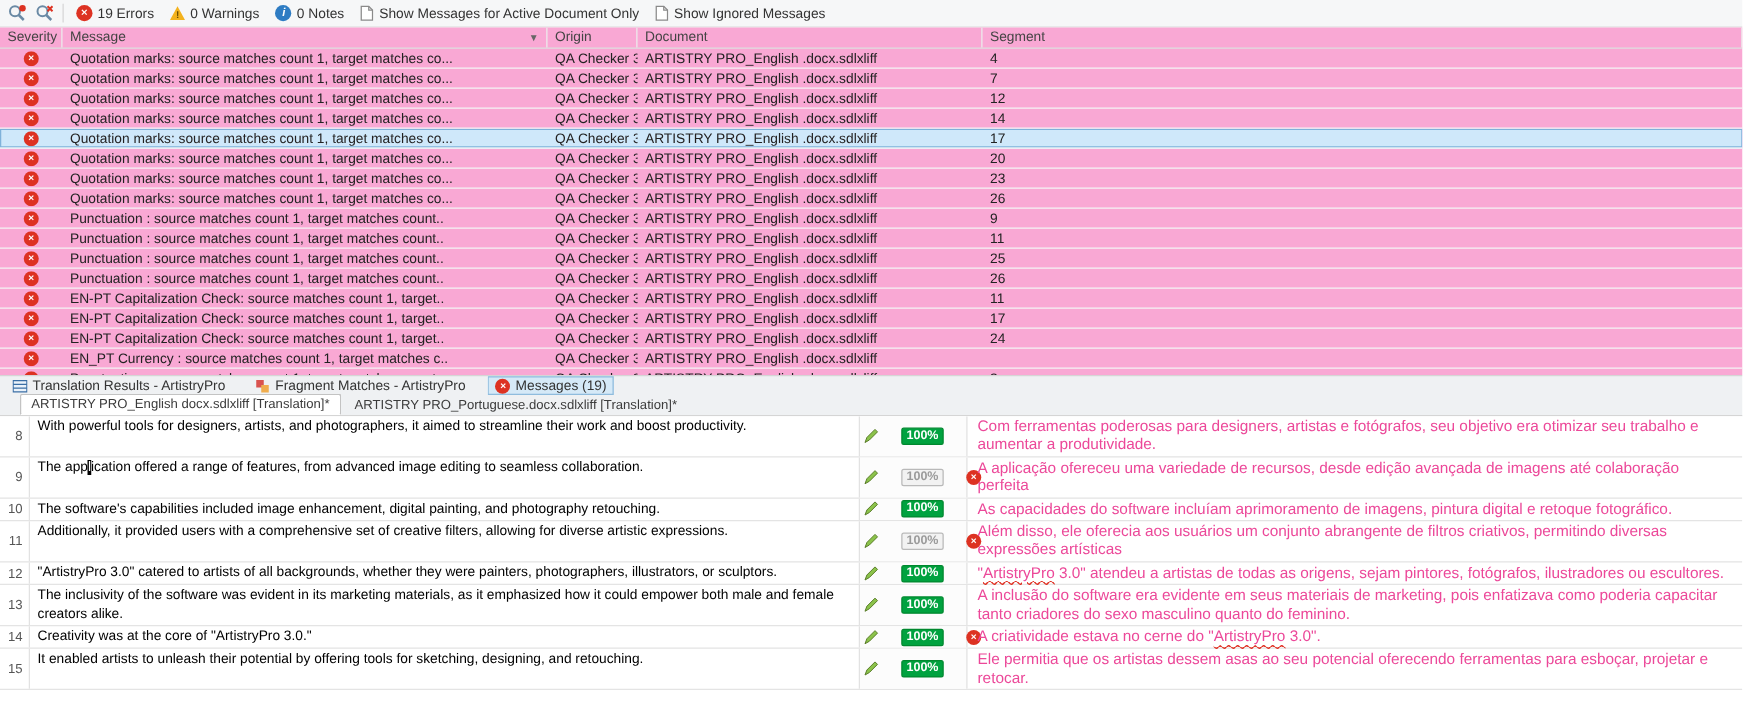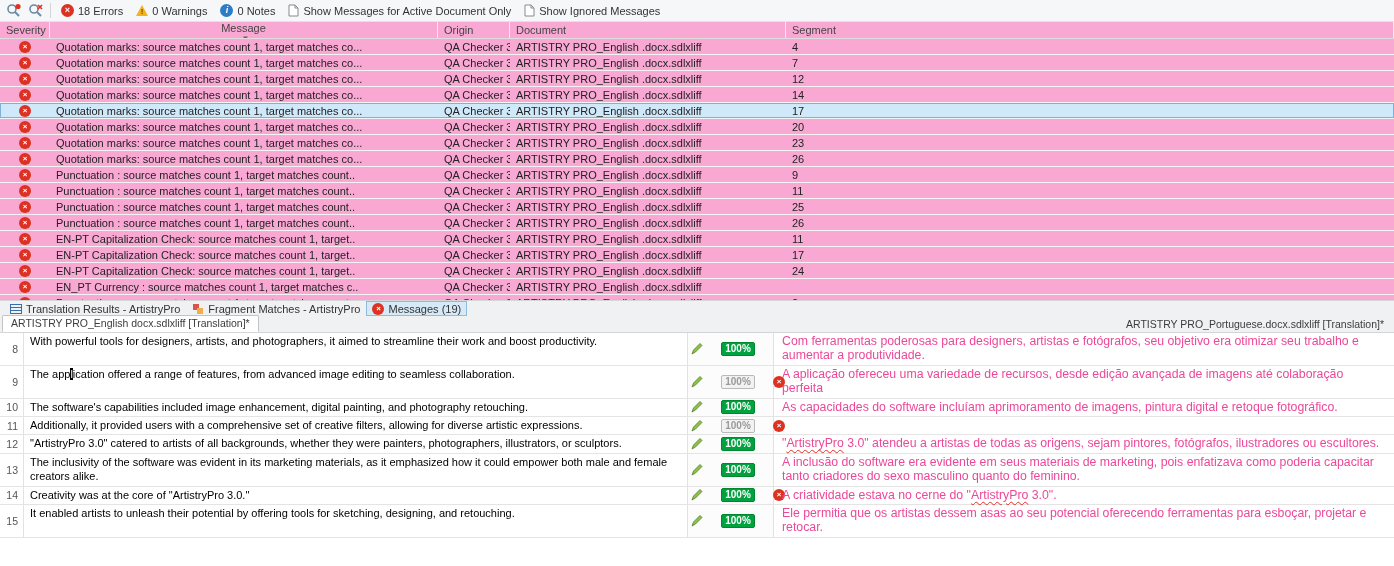--- a/index.html
+++ b/index.html
@@ -27,39 +27,39 @@
   .msg-table { height:278px; overflow:hidden; background:#f9a8d4; }
   .thead { display:flex; height:17px; align-items:center; font-size:11px; color:#444;
     border-bottom:1px solid #dedede; }
   .thead > div { padding:0 6px; border-right:1px solid #ececec; height:100%;
     display:flex; align-items:center; white-space:nowrap; overflow:hidden; }
   .c-sev { width:50px; flex:none; }
   .c-msg { width:388px; flex:none; }
   .c-org { width:72px; flex:none; }
   .c-doc { width:276px; flex:none; }
   .c-seg { flex:1; }
-  .thead .c-msg { justify-content:space-between;flex-direction:column; }
+  .thead .c-msg { justify-content:space-between; }
   .sort-arrow { font-size:8px; color:#666; margin-left:4px; }
   .trow { display:flex; height:16px; align-items:center; font-size:11px; color:#222;
     border-bottom:1px solid #f3f3f3; }
   .trow > div { padding:0 6px; white-space:nowrap; overflow:hidden; }
   .trow .c-sev { display:flex; justify-content:center; }
   .trow.selected { background:#cfe8fa; box-shadow:inset 0 0 0 1px #7fb2da; }
   .trow .ic.err { width:12px; height:12px; font-size:8px; }
 
   
   .panel-tabs { height:16px; background:#eff1f3; border-top:1px solid #d5d5d5;
-    display:flex; align-items:center; gap:0; padding:0 4px; font-size:11px; color:#333; }
+    display:flex; align-items:center; gap:12px; padding:0 4px; font-size:11px; color:#333; }
   .ptab { display:flex; align-items:center; gap:4px; padding:0 6px; height:15px; white-space:nowrap; }
   .ptab.active { background:#d5e9f7; box-shadow:inset 0 0 0 1px #8fbcdd; }
   .ptab .ic.err { width:12px; height:12px; font-size:8px; }
 
   
   .doc-tabs { height:17px; background:#eff1f3; border-bottom:1px solid #d5d5d5;
-    display:flex; align-items:flex-end; gap:3px; padding:0 2px; font-size:10.5px; color:#3c3c3c;justify-content:space-between; }
+    display:flex; align-items:flex-end; gap:3px; padding:0 16px; font-size:10.5px; color:#3c3c3c; }
   .doc-tab { padding:1px 8px 2px 8px; white-space:nowrap; }
   .doc-tab.active { background:#fff; border:1px solid #c3c3c3; border-bottom:1px solid #fff;
     border-radius:2px 2px 0 0; }
 
   
   .editor { height:233px; overflow:hidden; background:#fff; }
   .erow { display:flex; border-bottom:1px solid #e4e4e4; align-items:stretch; }
   .enum { width:24px; flex:none; display:flex; align-items:center; justify-content:flex-end;
     padding-right:5px; font-size:10.5px; color:#555; border-right:1px solid #e2e2e2; }
   .esrc { width:664px; flex:none; padding:1px 8px 2px 6px; font-size:11px; line-height:14.4px;
@@ -89,21 +89,21 @@
   <span class="ic">
     <svg width="15" height="15" viewBox="0 0 15 15">
         <circle cx="6" cy="6" r="4" fill="none" stroke="#6a8aa5" stroke-width="1.6"></circle>
         <line x1="9" y1="9" x2="13" y2="13" stroke="#6a8aa5" stroke-width="2"></line>
         <path d="M10 2 l4 4 M14 2 l-4 4" stroke="#dd3222" stroke-width="1.6"></path>
       </svg>
   </span>
   <span class="tb-sep"></span>
   <span class="tb-btn">
     <span class="ic err">×</span>
-    <span>18 Errors</span>
+    <span>19 Errors</span>
   </span>
   <span class="tb-btn">
     <span class="ic warn"></span>
     <span>0 Warnings</span>
   </span>
   <span class="tb-btn">
     <span class="ic info">i</span>
     <span>0 Notes</span>
   </span>
   <span class="tb-btn">
@@ -373,20 +373,21 @@
     <div class="esrc">Additionally, it provided users with a comprehensive set of creative filters, allowing for diverse artistic expressions.</div>
     <div class="estat">
       <span class="ic">
           <svg width="12" height="12" viewBox="0 0 12 12">
             <path d="M1 11 l1.5-4 L9 .5 l2 2 L4.5 9 Z" fill="#8bc34a" stroke="#5a7d2a" stroke-width="0.8"></path>
           </svg>
         </span>
       <span class="badge grey">100%</span>
       <span class="ic err">×</span>
     </div>
+    <div class="etgt">Além disso, ele oferecia aos usuários um conjunto abrangente de filtros criativos, permitindo diversas expressões artísticas</div>
   </div>
 
   <div class="erow">
     <div class="enum">12</div>
     <div class="esrc">"ArtistryPro 3.0" catered to artists of all backgrounds, whether they were painters, photographers, illustrators, or sculptors.</div>
     <div class="estat">
       <span class="ic">
           <svg width="12" height="12" viewBox="0 0 12 12">
             <path d="M1 11 l1.5-4 L9 .5 l2 2 L4.5 9 Z" fill="#8bc34a" stroke="#5a7d2a" stroke-width="0.8"></path>
           </svg>

